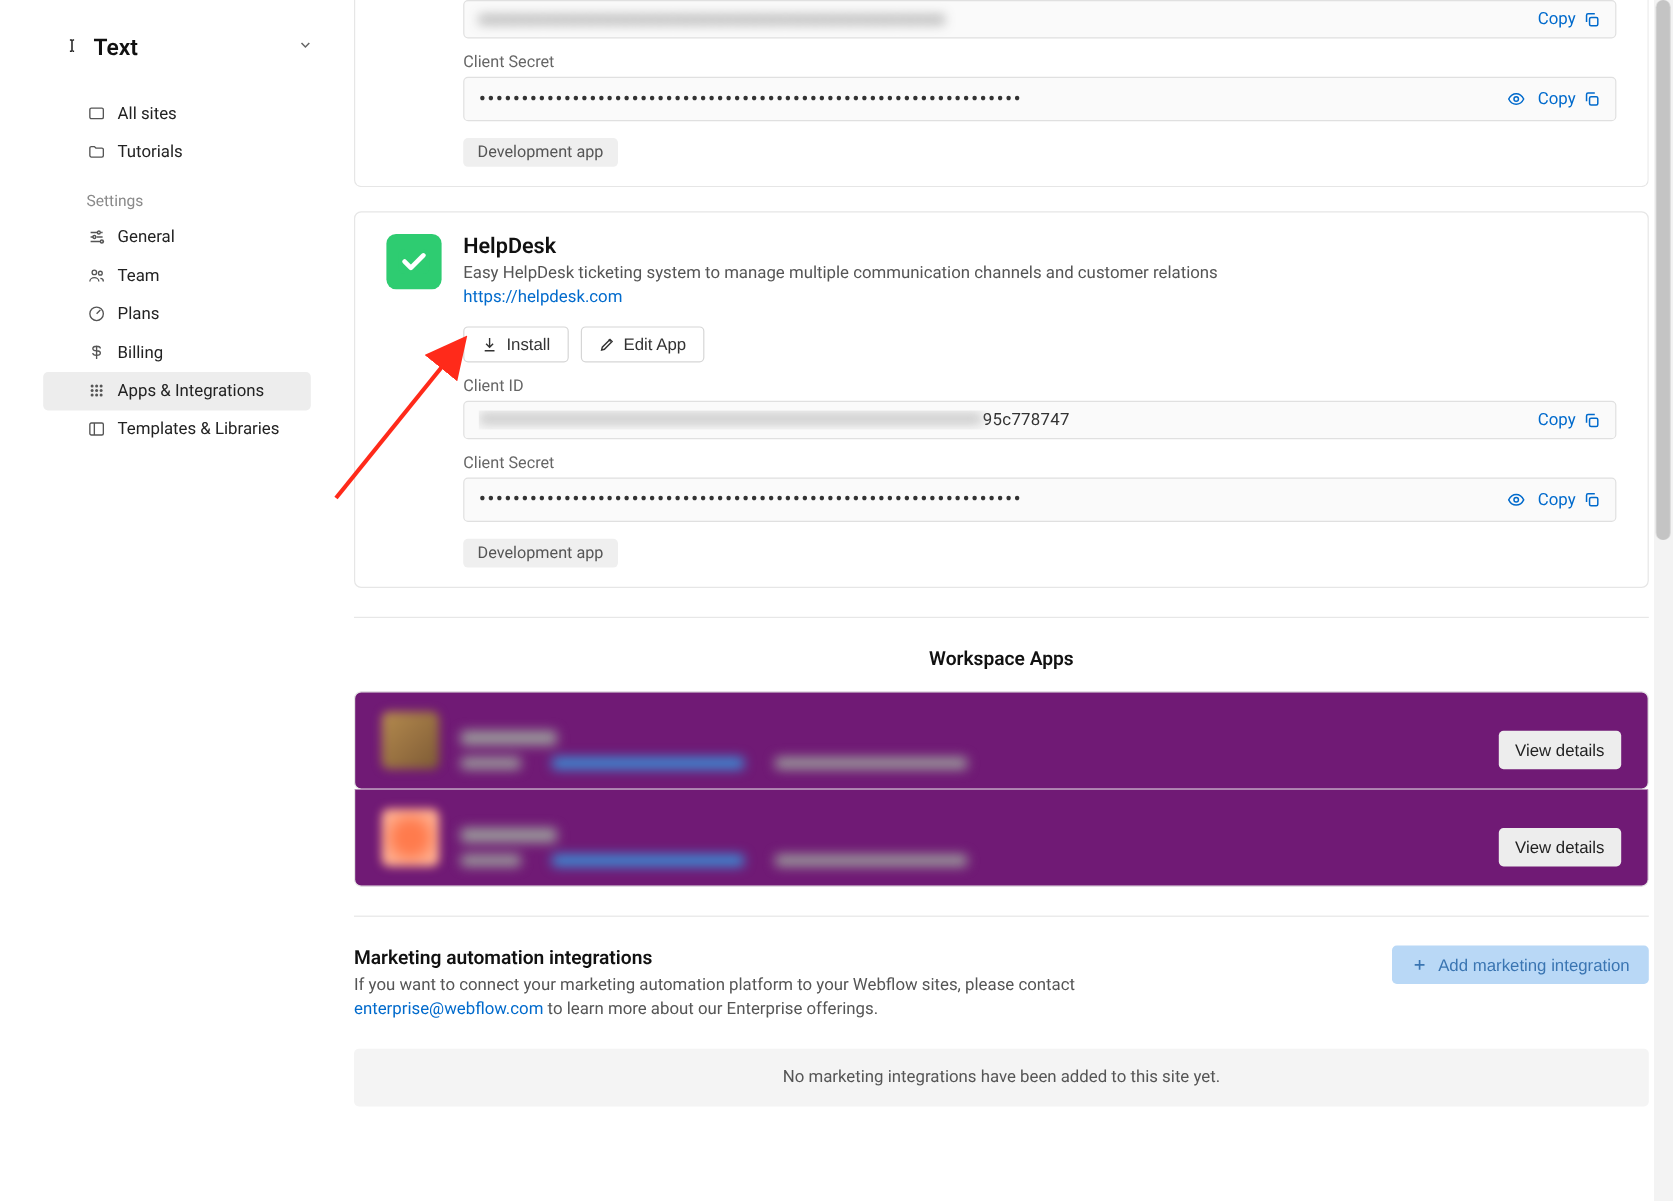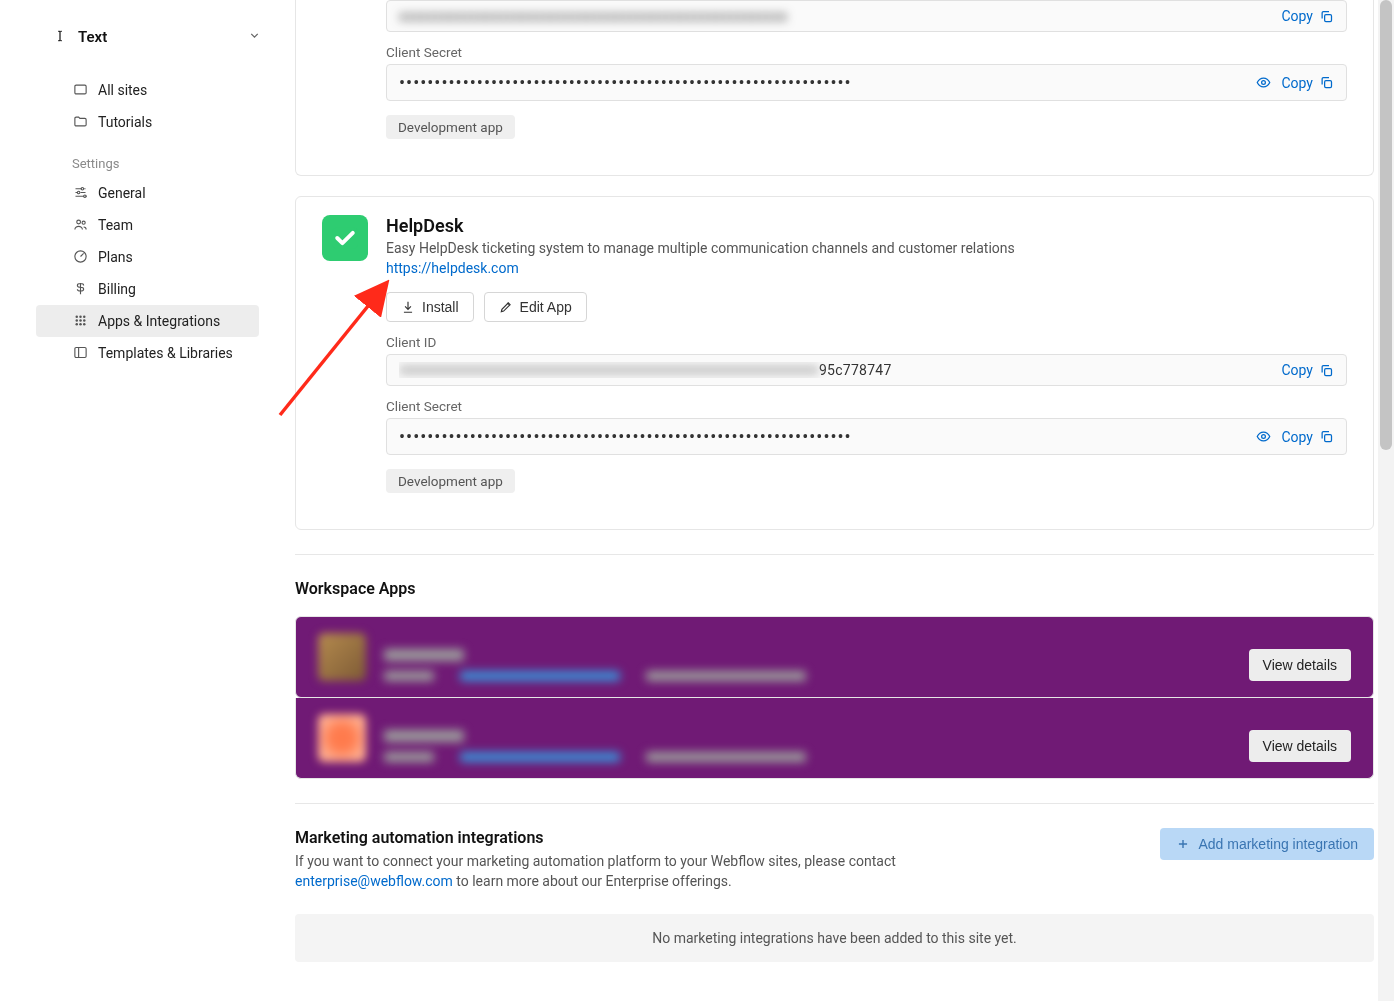--- a/index.html
+++ b/index.html
@@ -6,31 +6,31 @@
 body { font-family: -apple-system, BlinkMacSystemFont, "Segoe UI", Roboto, Helvetica, Arial, sans-serif; font-size: 14px; color: #333; background: #fff; width: 1394px; height: 1001px; overflow: hidden; }
 
 .container { display: flex; width: 100%; height: 100%; }
 .sidebar { width: 295px; padding: 20px 16px; flex-shrink: 0; }
 .main { flex: 1; padding: 0 20px 30px 0; min-width: 0; position: relative; }
 .main-inner { max-width: 1080px; }
 
 
 .ws-selector { display: flex; align-items: center; gap: 10px; padding: 8px 10px 10px 36px; cursor: pointer; margin-bottom: 18px; position: relative; }
 .ws-selector .ws-icon { position: absolute; left: 37px; font-size: 14px; color: #222; }
-.ws-selector .ws-name { margin-left: 26px; font-weight: 600; font-size: 15px; color: #111; }
+.ws-selector .ws-name { margin-left: 26px; font-weight: 600; font-size: 19px; color: #111; }
 .ws-selector .chev { margin-left: auto; color: #666; margin-right: 8px; }
 
 .nav-item { display: flex; align-items: flex-start; gap: 10px; padding: 8px 12px 8px 36px; border-radius: 4px; cursor: pointer; color: #222; margin: 0 20px; }
 .nav-item.active { background: #ededed; }
 .nav-item .ico { width: 16px; display: inline-flex; align-items: center; justify-content: center; color: #555; }
 .nav-item .ico svg { width: 15px; height: 15px; }
 .nav-section { font-size: 13px; color: #8a8a8a; padding: 18px 12px 6px 36px; margin: 0 20px; }
 
 
-.app-card { border: 1px solid #e6e6e6; border-radius: 6px; padding: 18px 26px 36px 26px; background: #fff; margin-bottom: 20px; }
+.app-card { border: 1px solid #e6e6e6; border-radius: 6px; padding: 18px 26px 16px 26px; background: #fff; margin-bottom: 20px; }
 .app-header { display: flex; gap: 18px; }
 .app-logo { width: 46px; height: 46px; border-radius: 8px; background: #2ecc71; display: inline-flex; align-items: center; justify-content: center; flex-shrink: 0; }
 .app-logo svg { width: 32px; height: 26px; }
 .app-header-text { flex: 1; min-width: 0; }
 .app-title { font-weight: 600; font-size: 18px; color: #111; }
 .app-desc { color: #555; margin-top: 4px; }
 .app-link { color: #006acc; margin-top: 4px; display: inline-block; text-decoration: none; }
 .app-body { padding-left: 64px; }
 .btn-row { display: flex; gap: 10px; margin-top: 16px; margin-bottom: 12px; }
 .btn { display: inline-flex; align-items: center; gap: 7px; border: 1px solid #d6d6d6; background: #fff; border-radius: 4px; padding: 6px 14px; cursor: pointer; font-size: 14px; color: #333; }
@@ -41,21 +41,21 @@
 .field-value.blurred { filter: blur(5px); }
 .field-value.partial .blur-part { background: linear-gradient(90deg, rgba(160,160,160,.55), rgba(160,160,160,.55)); filter: blur(5px); display: inline-block; height: 10px; border-radius: 3px; }
 .copy-link { color: #006acc; display: inline-flex; align-items: center; gap: 6px; cursor: pointer; margin-left: 10px; }
 .eye-link { color: #006acc; display: inline-flex; align-items: center; margin-right: 0px; cursor: pointer; }
 .copy-link svg, .eye-link svg { width: 15px; height: 15px; }
 .tag-pill { display: inline-block; background: #efefef; color: #555; border-radius: 4px; padding: 4px 12px; margin-top: 14px; font-size: 13.5px; }
 
 hr.sep { border: none; border-top: 1px solid #e7e7e7; margin: 24px 0; }
 
 
-.ws-apps-title { font-weight: 600; font-size: 16px; margin: 8px 0 18px 0; color: #111; }
+.ws-apps-title { font-weight: 600; font-size: 16px; margin: 8px 0 18px 0; color: #111; text-align: center; }
 .wa-card { border: 1px solid #e6e6e6; border-radius: 6px; padding: 16px 22px; display: flex; align-items: flex-end; gap: 18px; background: #701a75; }
 .wa-card + .wa-card { border-top: none; border-top-left-radius: 0; border-top-right-radius: 0; }
 .wa-card:first-of-type { border-bottom-left-radius: 0; border-bottom-right-radius: 0; }
 .wa-icon { width: 48px; height: 48px; border-radius: 6px; filter: blur(4px); flex-shrink: 0; }
 .wa-icon.a { background: linear-gradient(135deg,#b58b4e 0%,#7d5a35 100%); }
 .wa-icon.b { background: radial-gradient(circle,#ff7b4d 30%,#ffad8e 70%); }
 .wa-text { flex: 1; filter: blur(5px); min-width: 0; }
 .wa-text .t1 { background: #9b9b9b; height: 12px; width: 80px; border-radius: 3px; }
 .wa-text .row2 { display: flex; gap: 26px; margin-top: 10px; }
 .wa-text .t2 { background: #9b9b9b; height: 10px; width: 50px; border-radius: 3px; }

